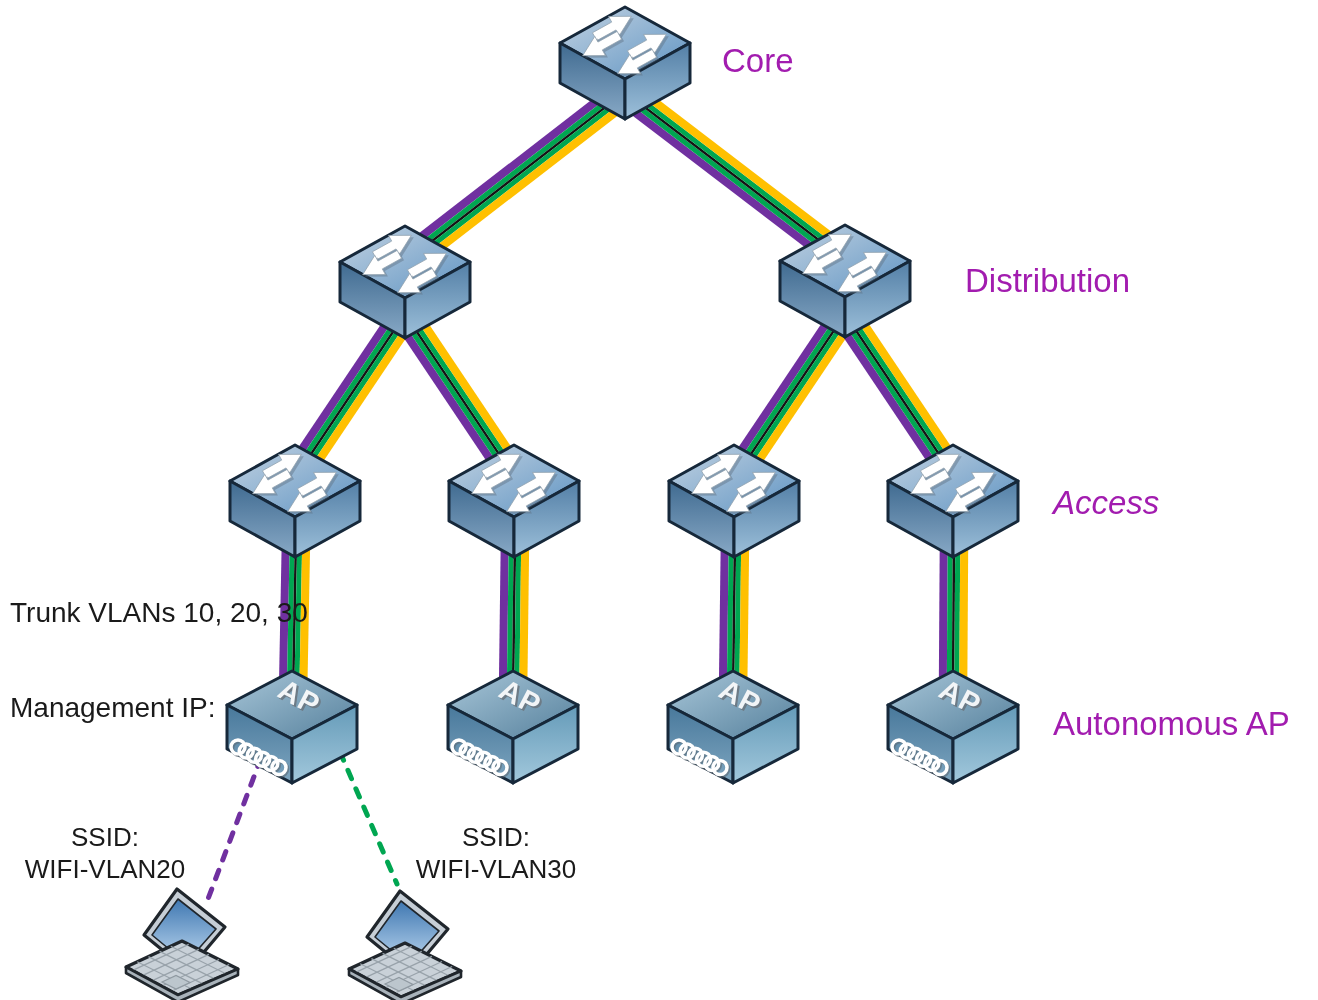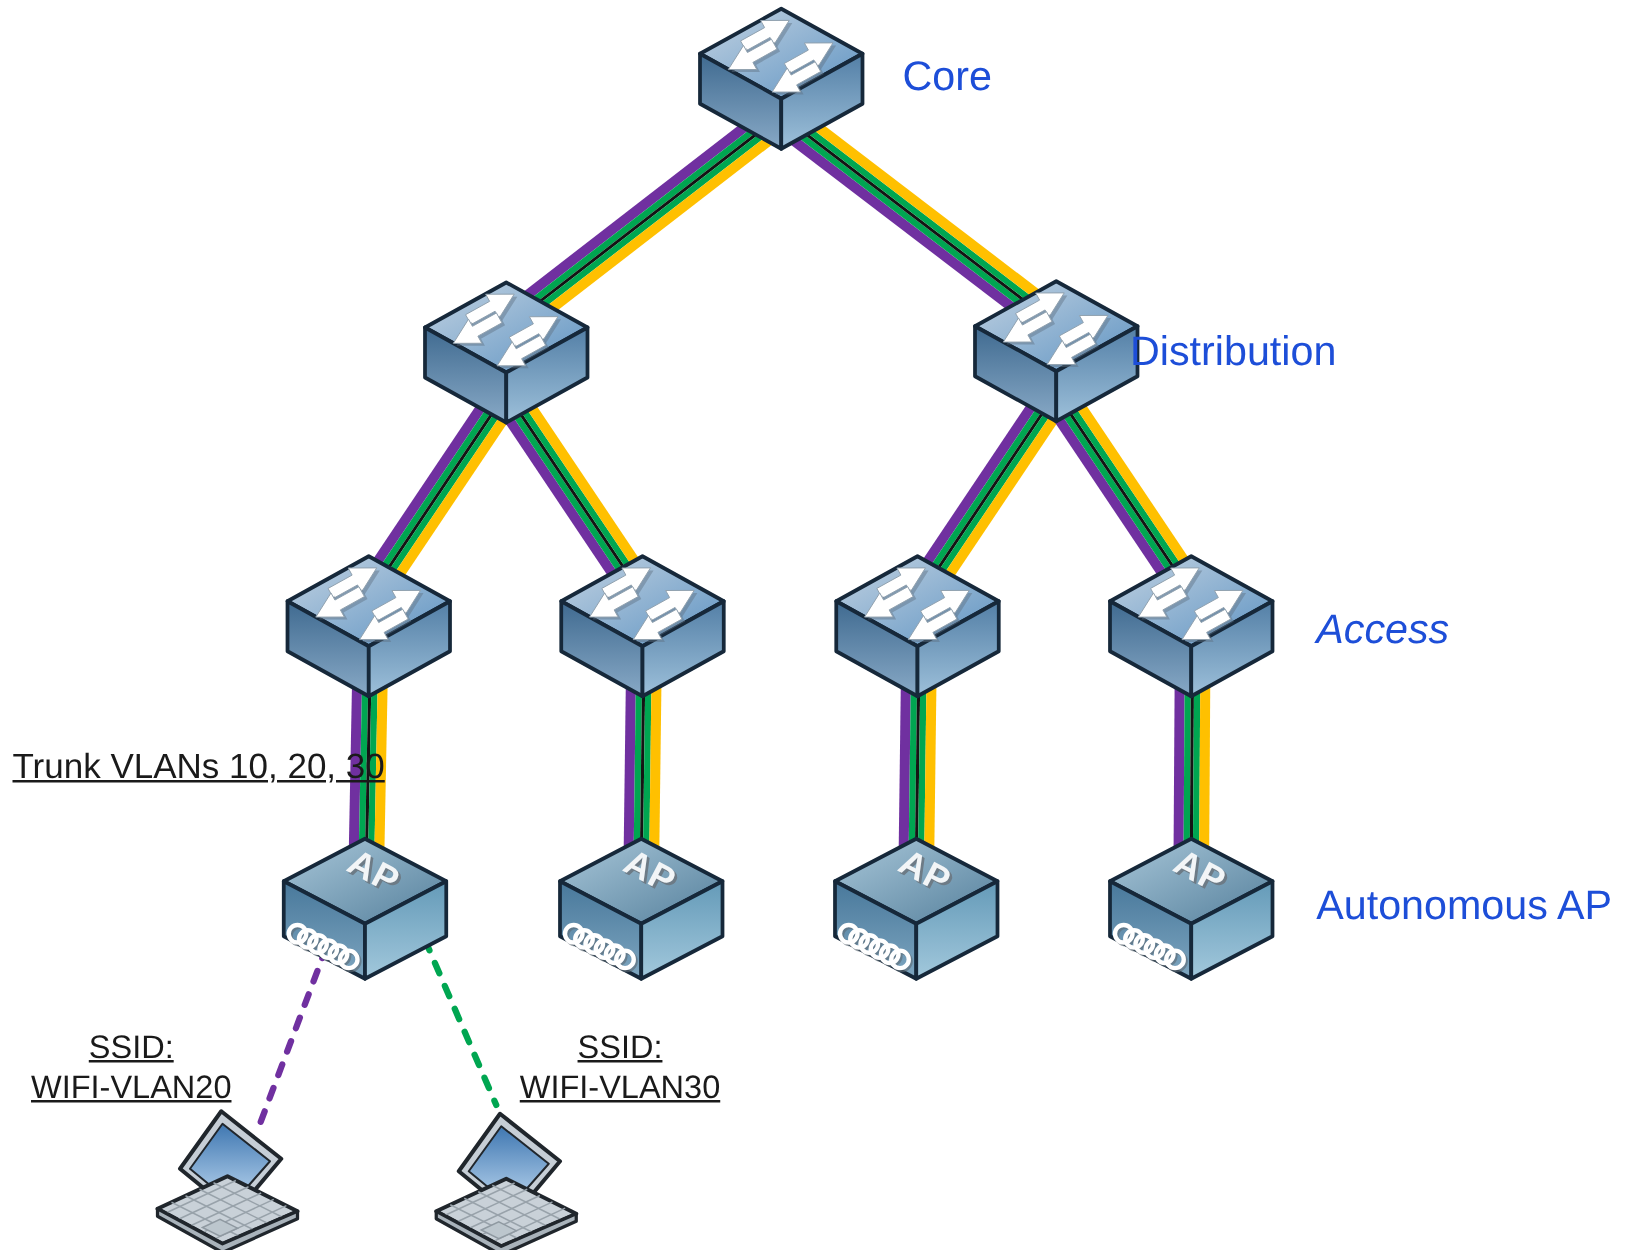--- a/index.html
+++ b/index.html
@@ -3,29 +3,29 @@
 <meta charset="utf-8">
 <style>
   html,body{margin:0;padding:0;background:#ffffff;}
   .stage{
     position:relative;width:1318px;height:1000px;background:#ffffff;
     overflow:hidden;font-family:"Liberation Sans",sans-serif;color:#1a1a1a;
   }
   #topo{position:absolute;left:0;top:0;}
   .tier-label{
     position:absolute;font-size:33px;line-height:38px;white-space:nowrap;
-    color:#1d4ed8;
+    color:#a21caf;
   }
   #lbl-core{left:722px;top:42px;}
-  #lbl-distribution{left:904px;top:262px;}
+  #lbl-distribution{left:965px;top:262px;}
   #lbl-access{left:1053px;top:484px;font-style:italic;}
   #lbl-autonomous-ap{left:1053px;top:705px;text-align:center;}
   .annotation{
     position:absolute;font-size:28px;line-height:31px;text-align:center;
-    white-space:nowrap;color:#1a1a1a;text-decoration:underline;
+    white-space:nowrap;color:#1a1a1a;
   }
   .annotation span{display:block;}
   #ann-trunk-vlans{left:10px;top:597px;text-align:left;}
   #ann-management{left:10px;top:692px;width:196px;}
   #ann-ssid20{left:15px;top:821px;width:180px;font-size:26px;line-height:32px;}
   #ann-ssid30{left:402px;top:821px;width:188px;font-size:26px;line-height:32px;}
 </style>
 </head>
 <body>
 
@@ -234,20 +234,21 @@
   <div class="tier-label" id="lbl-core">Core</div>
   <div class="tier-label" id="lbl-distribution">Distribution</div>
   <div class="tier-label" id="lbl-access">Access</div>
   <div class="tier-label" id="lbl-autonomous-ap">Autonomous AP</div>
 
   <div class="annotation" id="ann-trunk-vlans">
     <span>Trunk VLANs 10, 20, 30</span>
   </div>
 
   <div class="annotation" id="ann-management">
+    <span>Management IP:</span>
   </div>
 
   <div class="annotation" id="ann-ssid20">
     <span>SSID:</span>
     <span>WIFI-VLAN20</span>
   </div>
 
   <div class="annotation" id="ann-ssid30">
     <span>SSID:</span>
     <span>WIFI-VLAN30</span>

